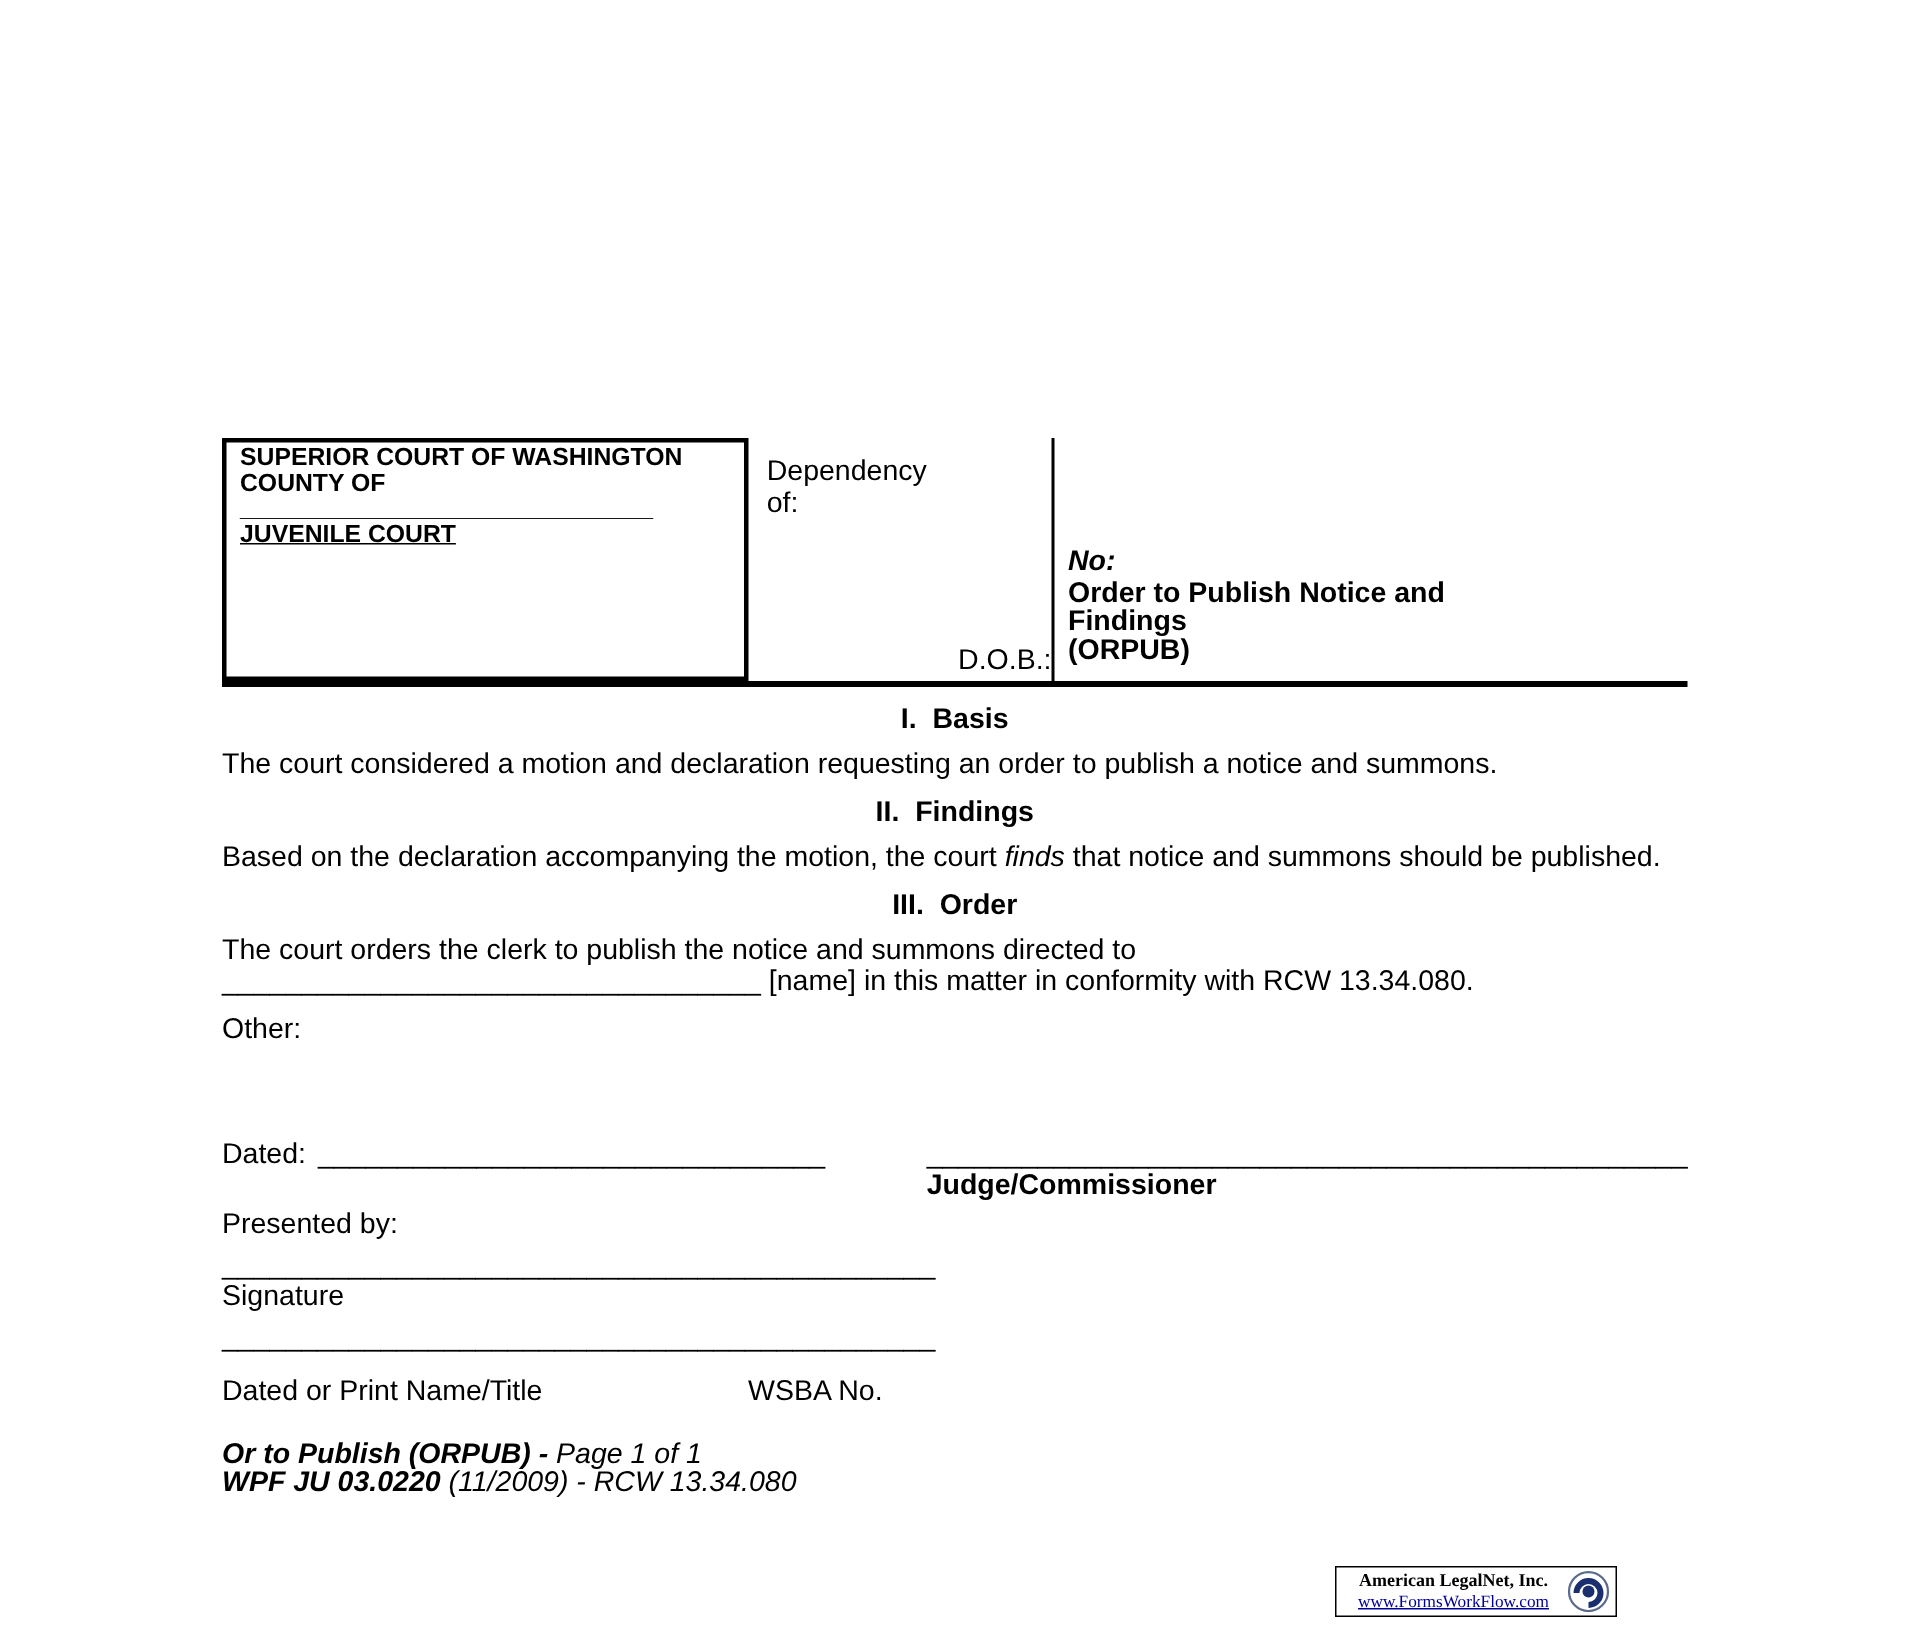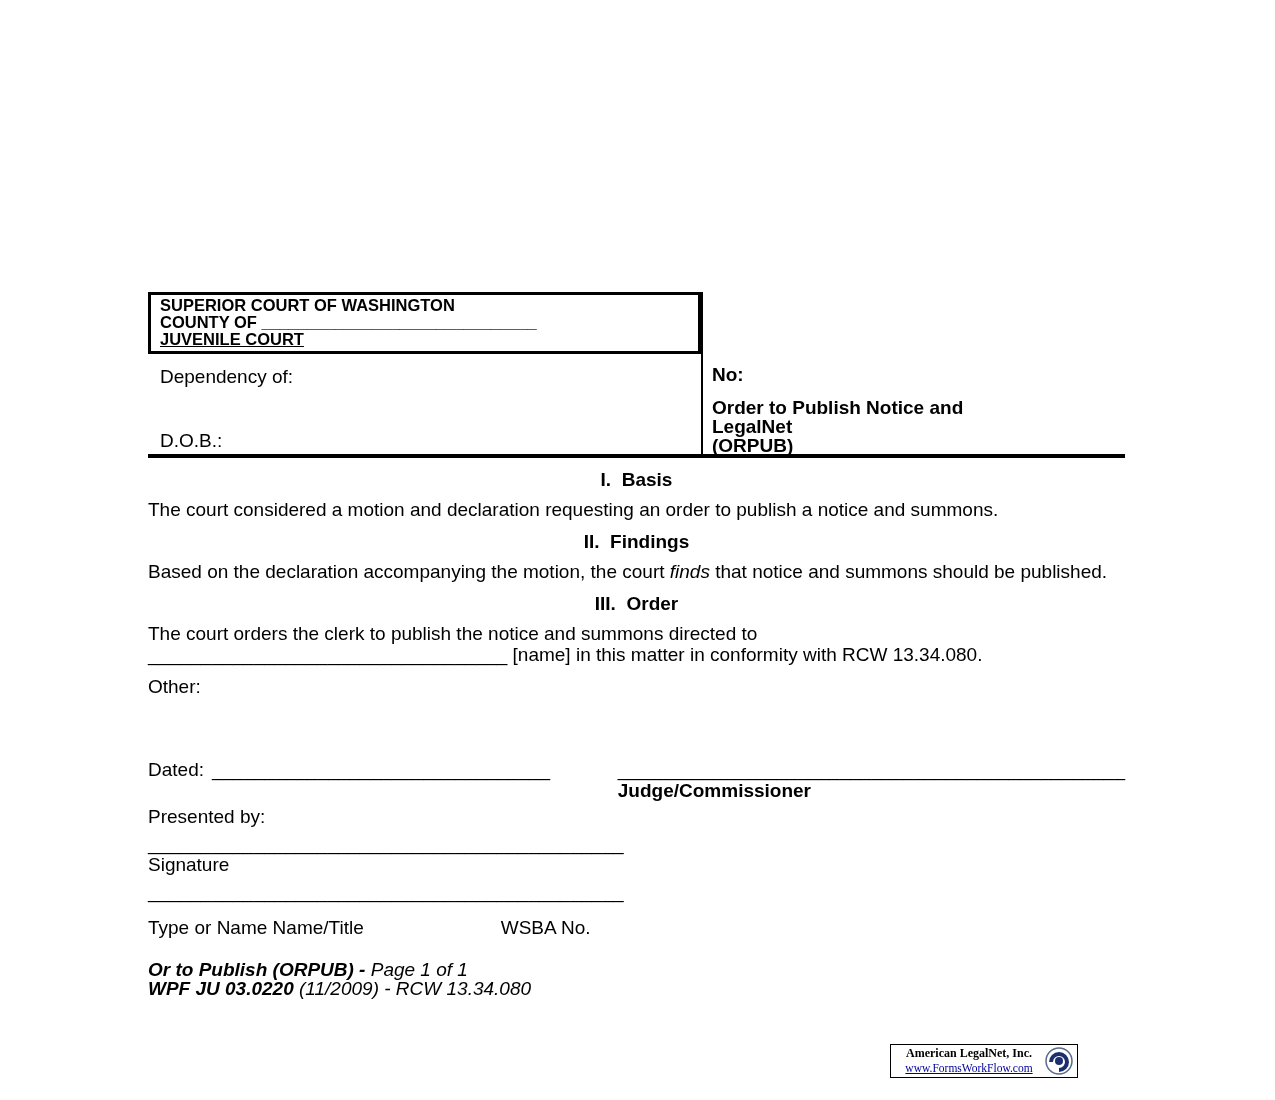--- a/index.html
+++ b/index.html
@@ -5,28 +5,28 @@
   * { margin:0; padding:0; box-sizing:border-box; }
   html,body { background:#ffffff; }
   .page {
     position:relative; width:1275px; height:1100px; background:#fff;
     font-family:"Liberation Sans", sans-serif; color:#000; overflow:hidden;
   }
   .content { position:absolute; left:148px; top:292px; width:977px; font-size:19px; line-height:21px; }
 
   
   .caption { display:flex; border-bottom:4px solid #000; height:166px; }
-  .caption-left { width:555px; border-right:2px solid #000; display:flex; flex-direction:column; }
+  .caption-left { width:555px; border-right:2px solid #000; display:flex; flex-direction:row; }
   .court-box { border:3px solid #000; padding:2px 9px 3px; font-weight:700; font-size:16.5px; line-height:17px; }
   .court-center { }
   .underline { text-decoration:underline; }
   .dependency { margin:12px 0 0 12px; }
   .dob { margin:auto 0 3px 12px; }
   .caption-right { flex:1; padding:72px 0 0 9px; }
-  .case-no { font-weight:700; margin-bottom:13px; }
+  .case-no { font-weight:700; margin-bottom:1px;font-style:italic; }
   .doc-title div { font-weight:700; line-height:19px; }
 
   
   .sec-heading { margin-top:11px; text-align:center; font-weight:700; white-space:pre; }
   .para { margin-top:9px; }
   .para.justify { text-align:justify; }
   .em { font-weight:400; font-style:italic; }
   .other { margin-top:11px; }
 
   
@@ -68,21 +68,21 @@
           <div><span>COUNTY OF </span><span>______________________________</span></div>
           <div class="court-center underline">JUVENILE COURT</div>
         </div>
         <div class="dependency">Dependency of:</div>
         <div class="dob">D.O.B.:</div>
       </div>
       <div class="caption-right">
         <div class="case-no">No:</div>
         <div class="doc-title">
           <div>Order to Publish Notice and</div>
-          <div>LegalNet</div>
+          <div>Findings</div>
           <div>(ORPUB)</div>
         </div>
       </div>
     </div>
 
     <div class="sec-heading">I.  Basis</div>
     <p class="para">The court considered a motion and declaration requesting an order to publish a notice and summons.</p>
 
     <div class="sec-heading">II.  Findings</div>
     <p class="para justify"><span>Based on the declaration accompanying the motion, the court </span><span class="em">finds</span><span> that notice and summons should be published.</span></p>
@@ -100,21 +100,21 @@
       </span>
     </div>
 
     <p class="presented">Presented by:</p>
 
     <div class="blankline">_____________________________________________</div>
     <div>Signature</div>
 
     <div class="blankline">_____________________________________________</div>
     <div class="name-labels">
-      <span>Type or Name Name/Title</span>
+      <span>Dated or Print Name/Title</span>
       <span class="wsba">WSBA No.</span>
     </div>
 
     <div class="footer">
       <div><span class="b">Or to Publish (ORPUB) - </span><span>Page 1 of 1</span></div>
       <div><span class="b">WPF JU 03.0220</span><span> (11/2009) - RCW 13.34.080</span></div>
     </div>
   </div>
 
   <div class="vendor-box">

